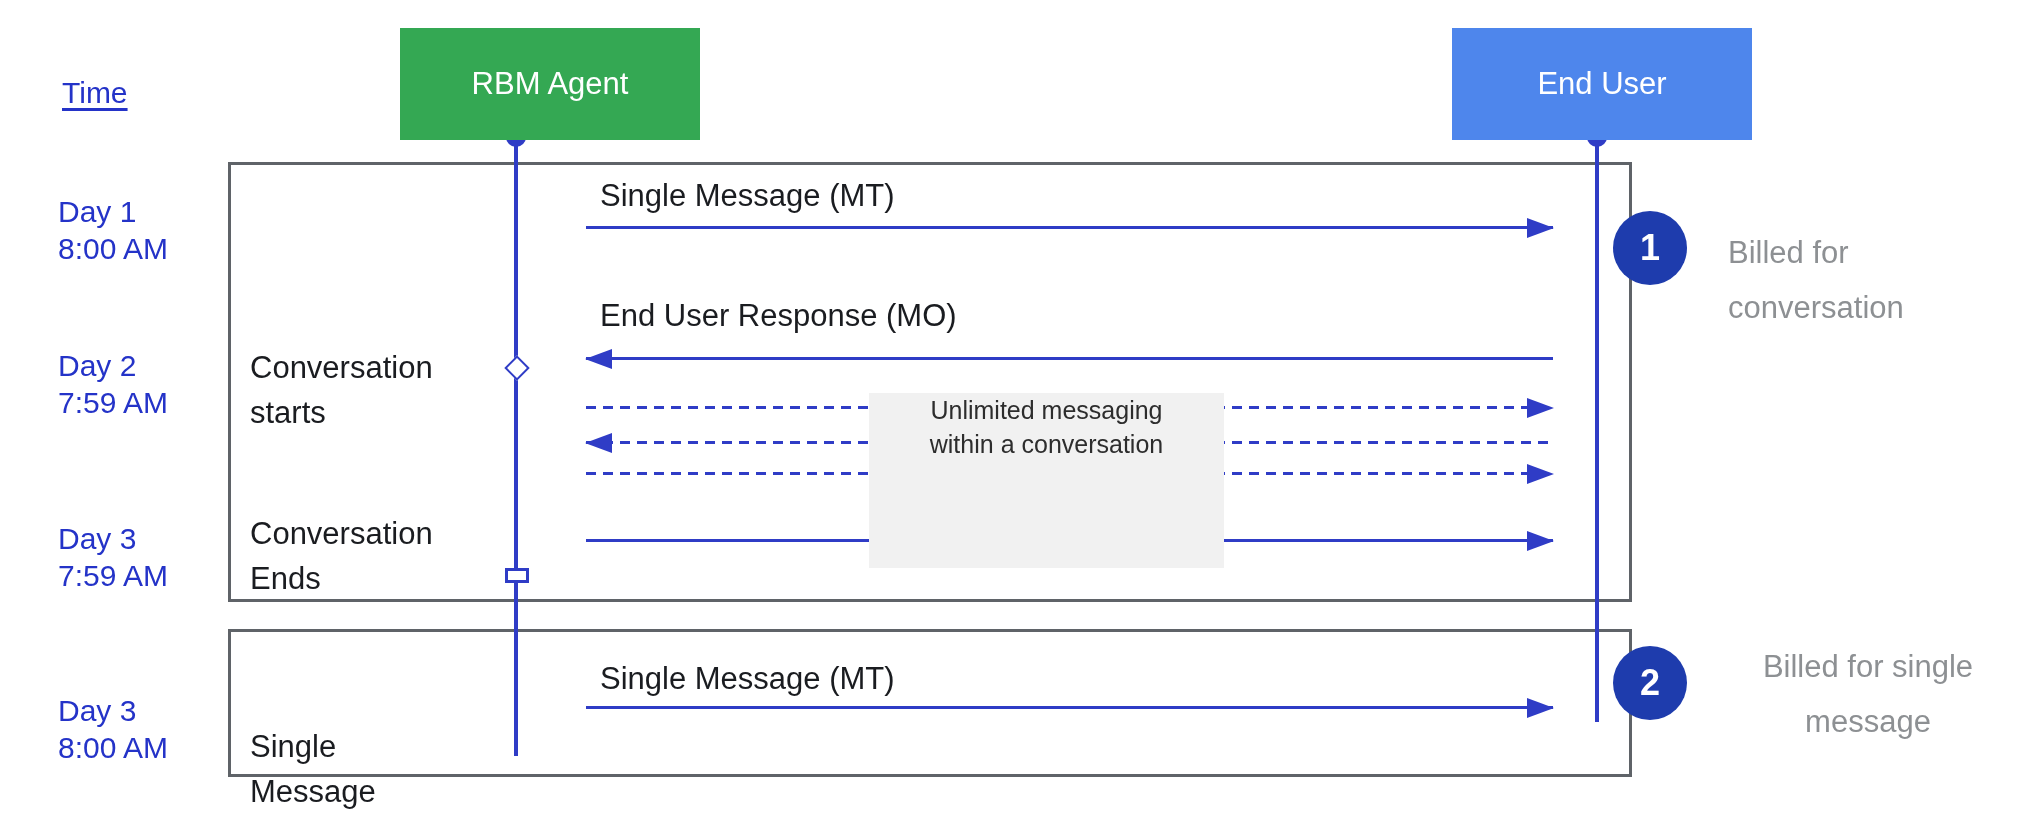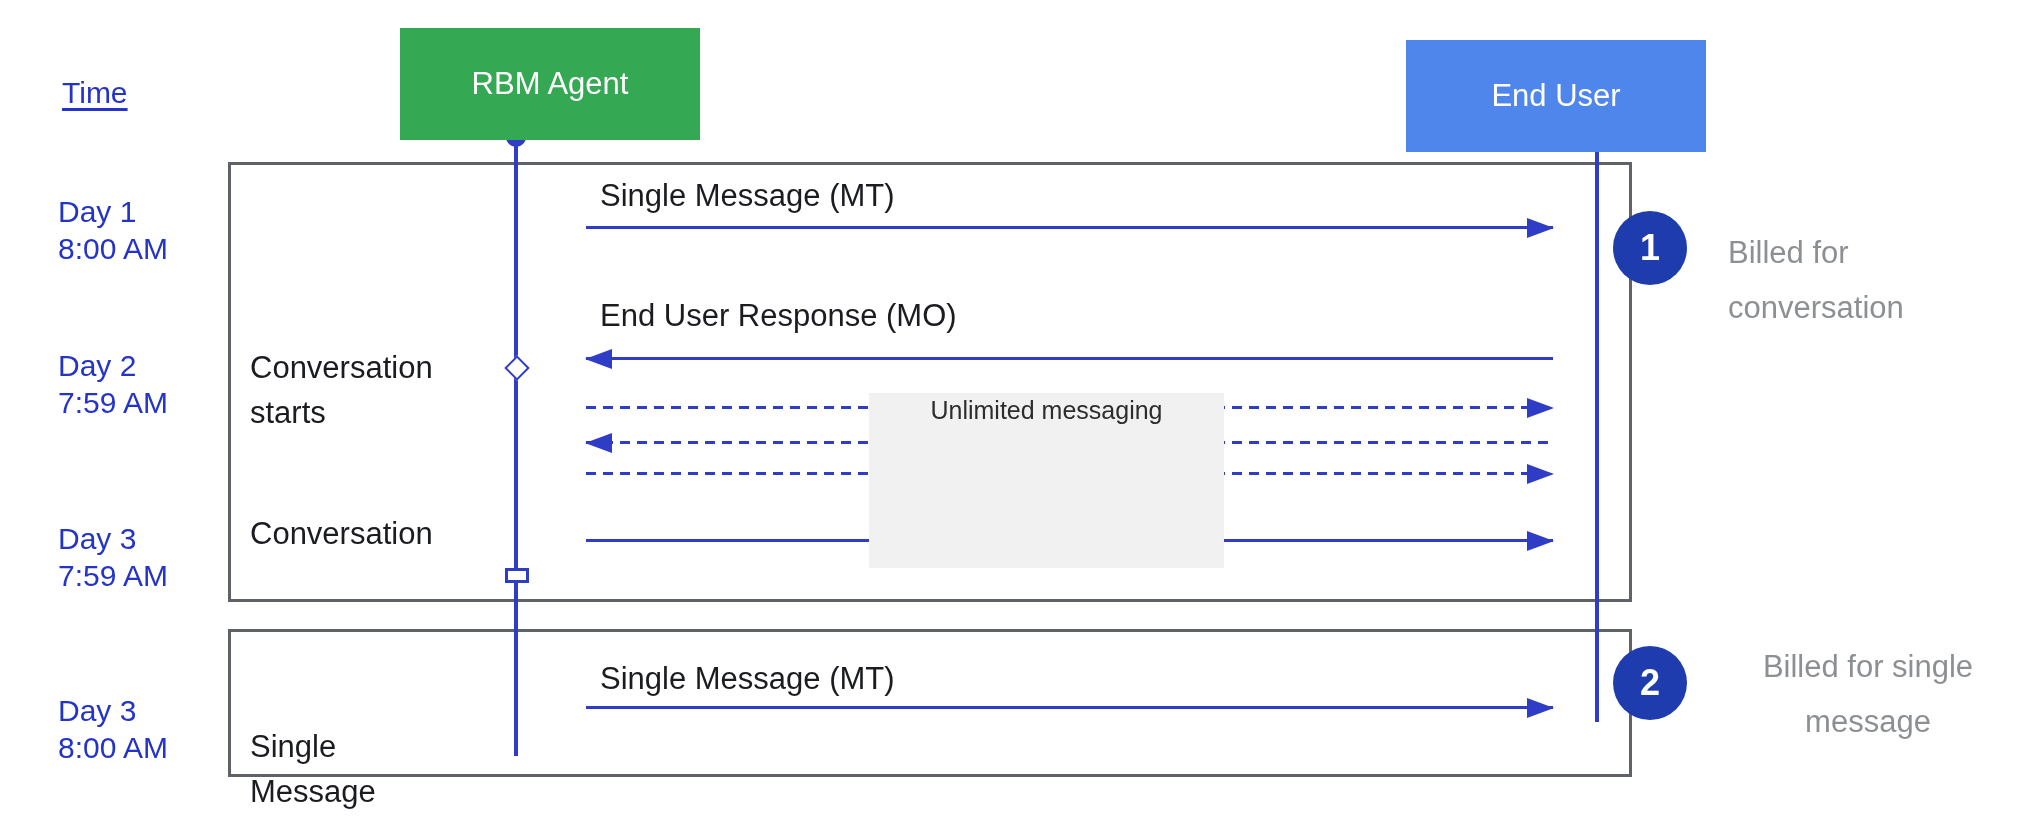--- a/index.html
+++ b/index.html
@@ -21,21 +21,21 @@
 
   
   .time-header{position:absolute;left:62px;top:76px;font-size:30px;color:var(--label-blue);
     text-decoration:underline;text-underline-offset:5px;z-index:2;}
   .timestamp{position:absolute;left:58px;font-size:30px;color:var(--label-blue);line-height:37px;z-index:2;}
 
   
   .participant{position:absolute;top:28px;width:300px;height:112px;display:flex;align-items:center;
     justify-content:center;color:#fff;font-size:31px;z-index:6;}
   .participant.agent{left:400px;background:var(--agent-green);}
-  .participant.user{left:1406px;background:var(--user-blue);margin-top:12px;}
+  .participant.user{left:1452px;background:var(--user-blue);}
 
   
   .lifeline{position:absolute;width:4px;background:var(--line-blue);z-index:3;}
   .lifeline.agent{left:514px;top:140px;height:616px;}
   .lifeline.user{left:1595px;top:140px;height:582px;}
   .lifeline-dot{position:absolute;width:20px;height:20px;border-radius:50%;background:var(--line-blue);z-index:6;}
   .lifeline-dot.agent{left:506px;top:127px;}
   .lifeline-dot.user{left:1587px;top:127px;}
 
   
@@ -116,20 +116,21 @@
   <div class="participant user">
     <span>End User</span>
   </div>
 
   <div class="event-label" style="top:345px">
     <span>Conversation</span>
     <span>starts</span>
   </div>
   <div class="event-label" style="top:511px">
     <span>Conversation</span>
+    <span>Ends</span>
   </div>
   <div class="event-label" style="top:724px">
     <span>Single</span>
     <span>Message</span>
   </div>
 
   <div class="marker-diamond"></div>
   <div class="marker-square"></div>
 
   <div class="msg-label" style="top:178px">Single Message (MT)</div>
@@ -160,20 +161,21 @@
     <span class="mline solid"></span>
     <span class="ahead right"></span>
   </div>
   <div class="msg" style="top:706px">
     <span class="mline solid"></span>
     <span class="ahead right"></span>
   </div>
 
   <div class="note">
     <span>Unlimited messaging</span>
+    <span>within a conversation</span>
   </div>
 
   <div class="badge b1">
     <span>1</span>
   </div>
   <div class="badge b2">
     <span>2</span>
   </div>
 
   <div class="annotation a1">

